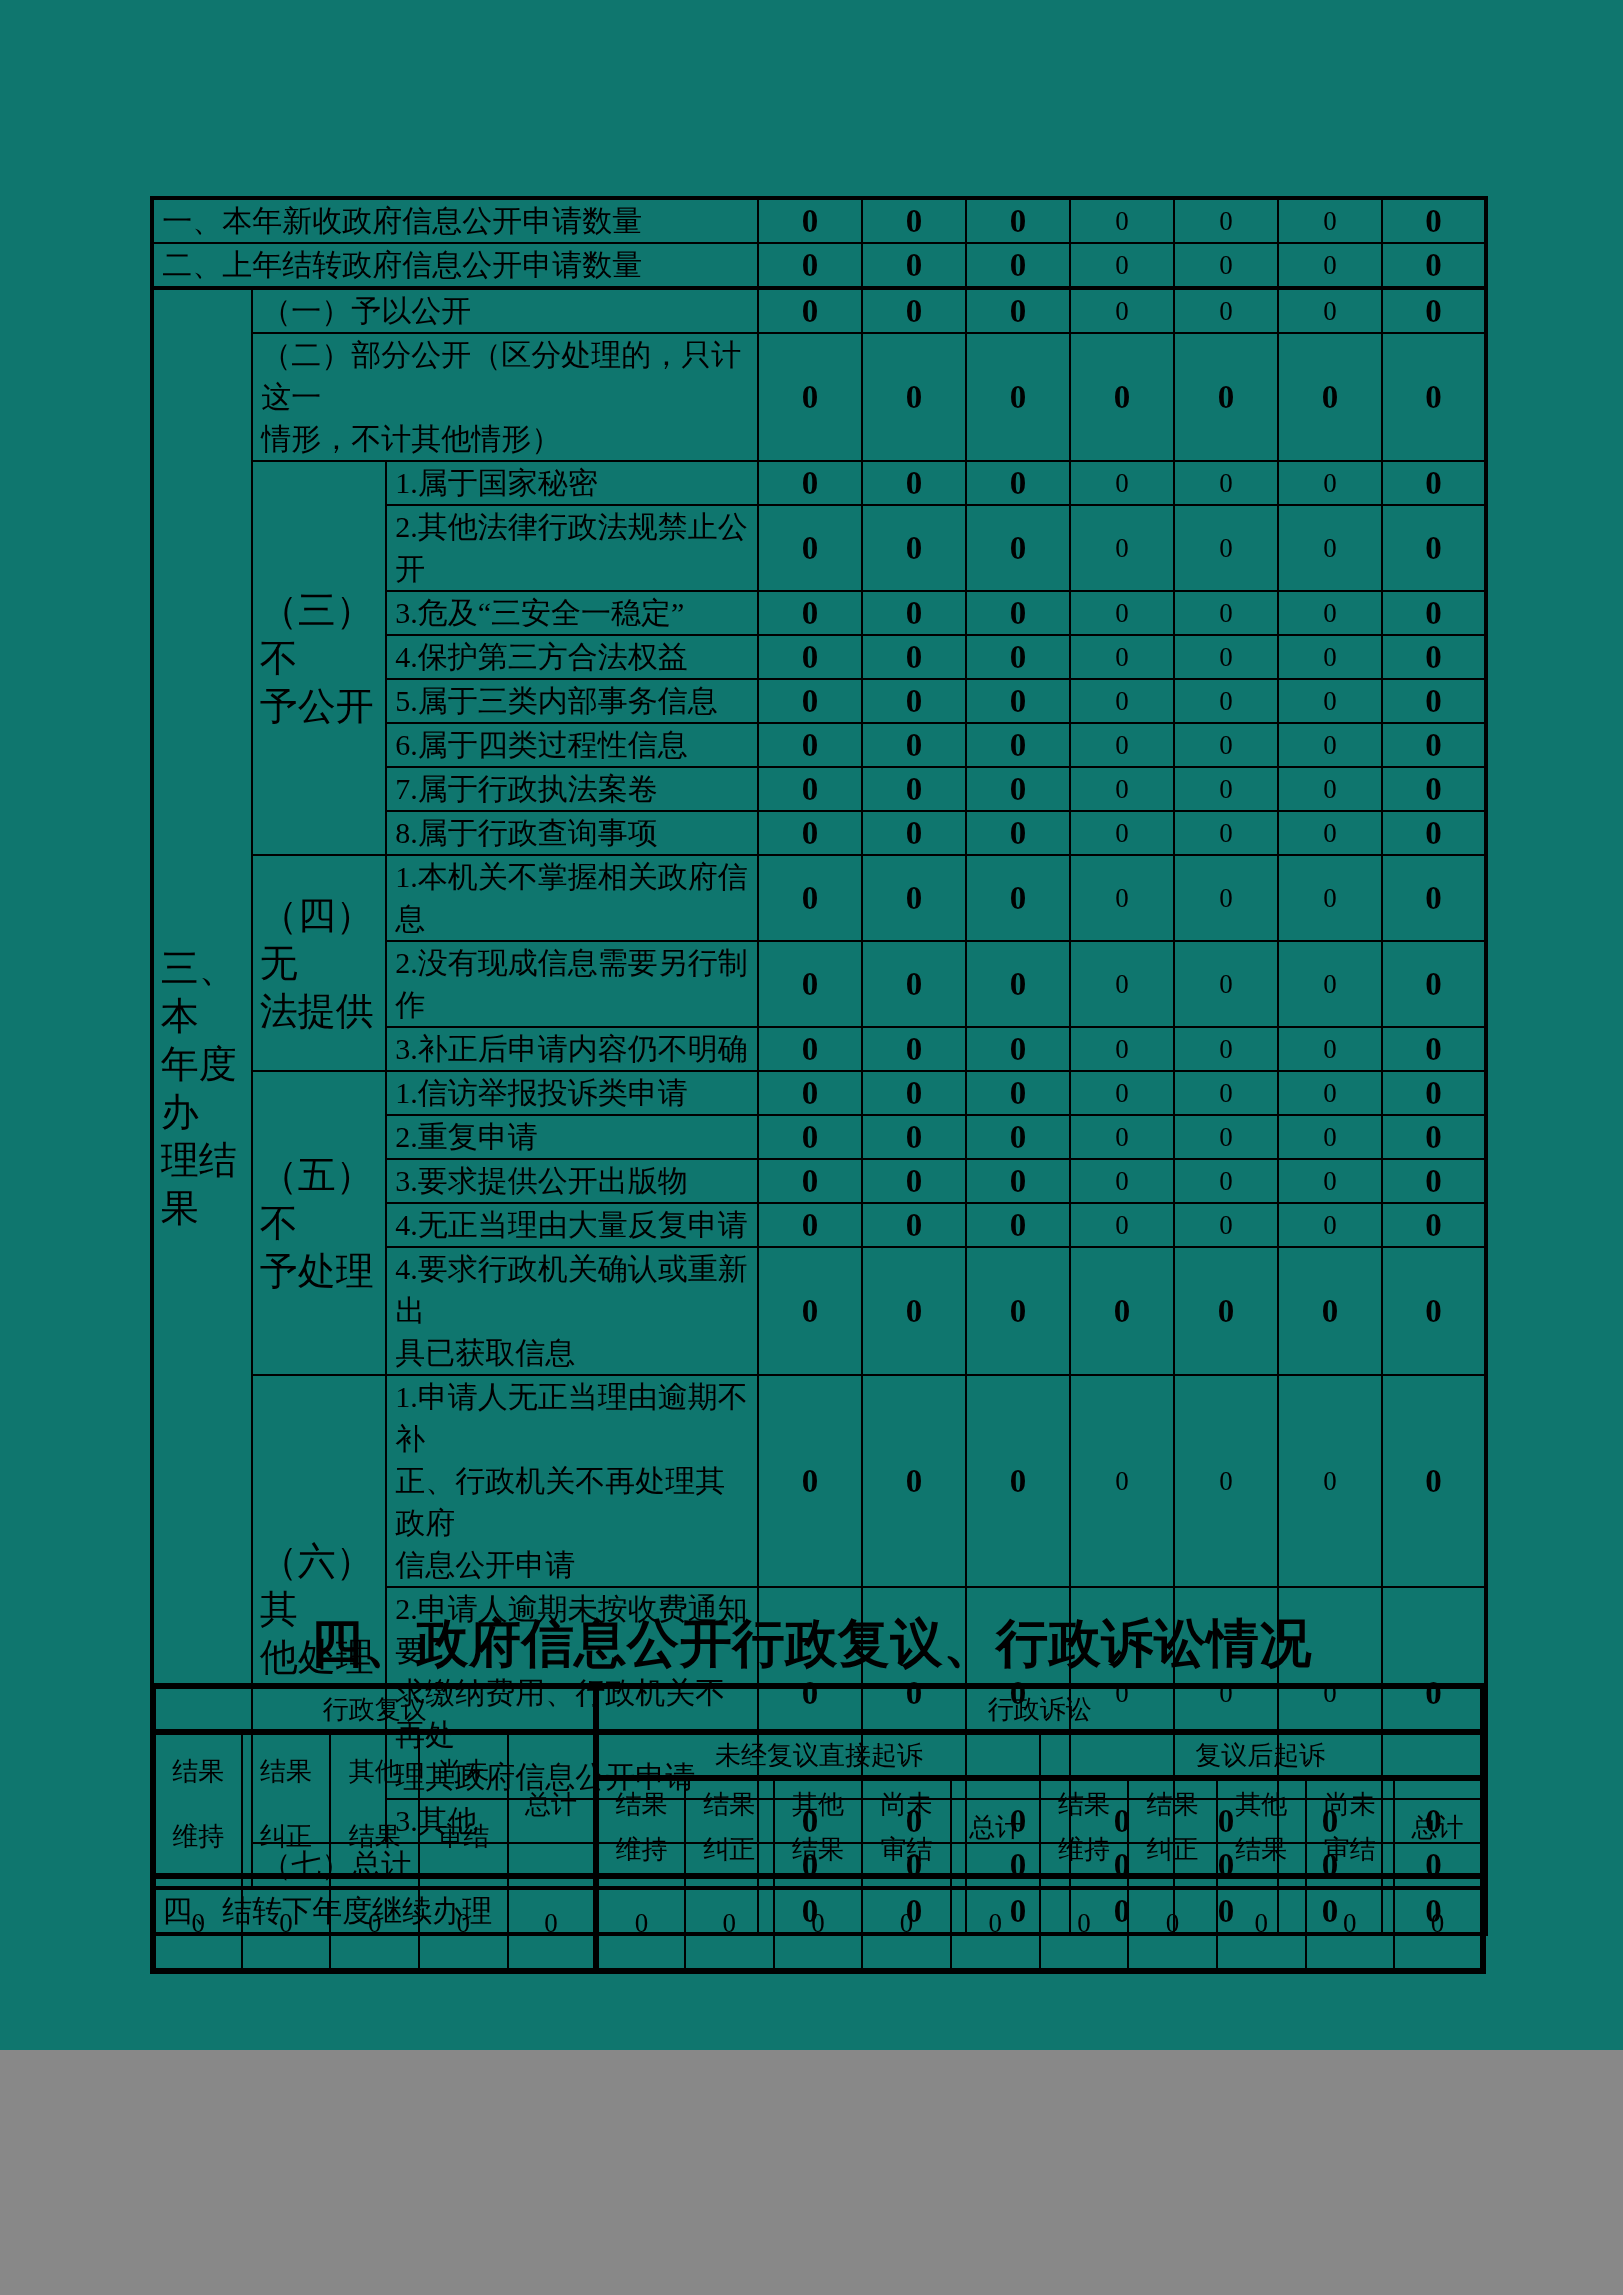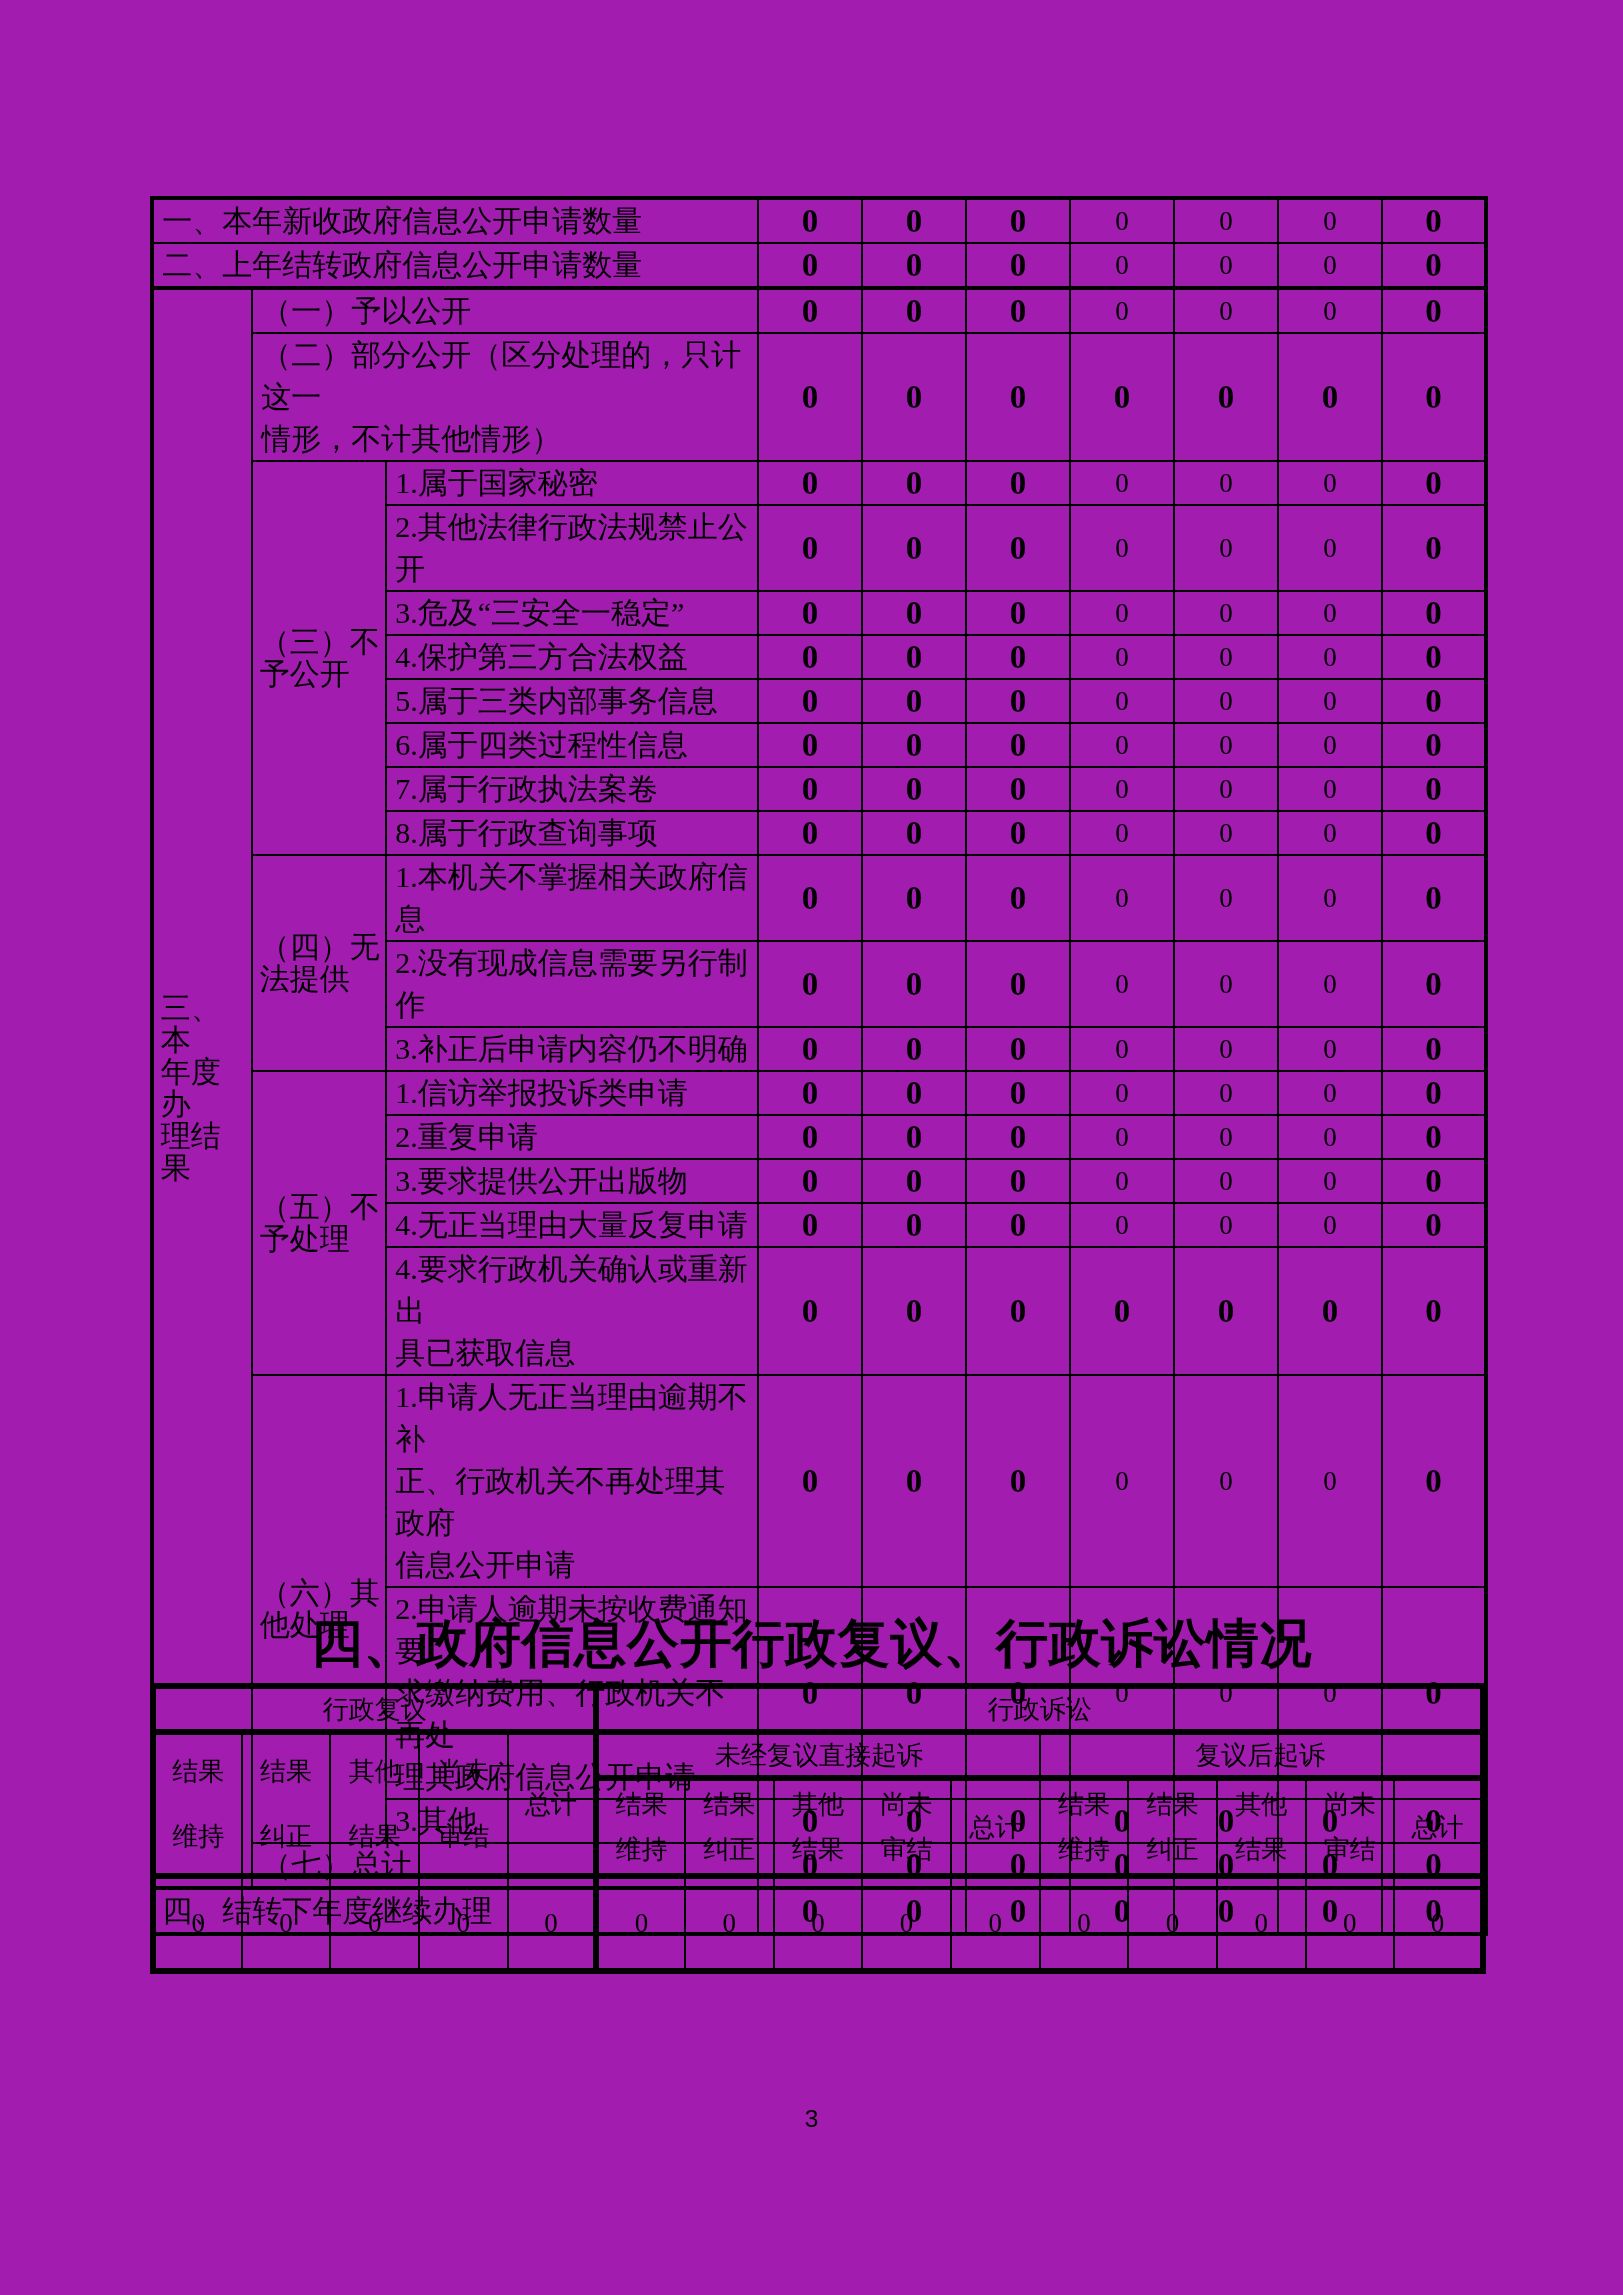--- a/index.html
+++ b/index.html
@@ -1,35 +1,35 @@
 <!DOCTYPE html>
 <html style="font-size:11px"><head>
 <meta charset="utf-8">
 <style>
   * { box-sizing: border-box; }
   html,body { margin:0; padding:0; background:#888; }
   .page {
-    position:relative; width:1623px; height:2295px; background:#a21caf;
+    position:relative; width:1623px; height:2050px; background:#0f766e;
     font-family:"Liberation Serif","DejaVu Serif",serif; color:#000; overflow:hidden;
   }
   table { border-collapse:collapse; table-layout:fixed; }
 
   
   #t1 { position:absolute; left:150px; top:196px; width:1336px; border:4.8px solid #000; }
   #t1 td { border:2px solid #000; overflow:hidden; }
   #t1 tr.h1 { height:44px; }
   #t1 tr.h2 { height:87px; }
   #t1 tr.h3 { height:131px; }
   #t1 tr.sec > td { border-top-width:4.8px;margin-left:40px; }
   #t1 .lab, #t1 .item {
     font-size:30px; line-height:42px; text-align:left; vertical-align:middle;
     padding:0 4.1px 0 8.2px; white-space:pre-line;
   }
   #t1 .side, #t1 .grp {
-    font-size:30px; line-height:32px; text-align:left; vertical-align:middle;
+    font-size:38px; line-height:48px; text-align:left; vertical-align:middle;
     padding:0 2.7px 0 6.8px; white-space:pre-line;
   }
   .v { text-align:center; vertical-align:middle; }
   .zb { font-size:33px; font-weight:bold; }
   .zs { font-size:27px; font-weight:normal; }
 
   
   .heading {
     position:absolute; top:1609px; left:0; width:100%; text-align:center;
     font-family:"Liberation Sans","DejaVu Sans",sans-serif; font-weight:700;

